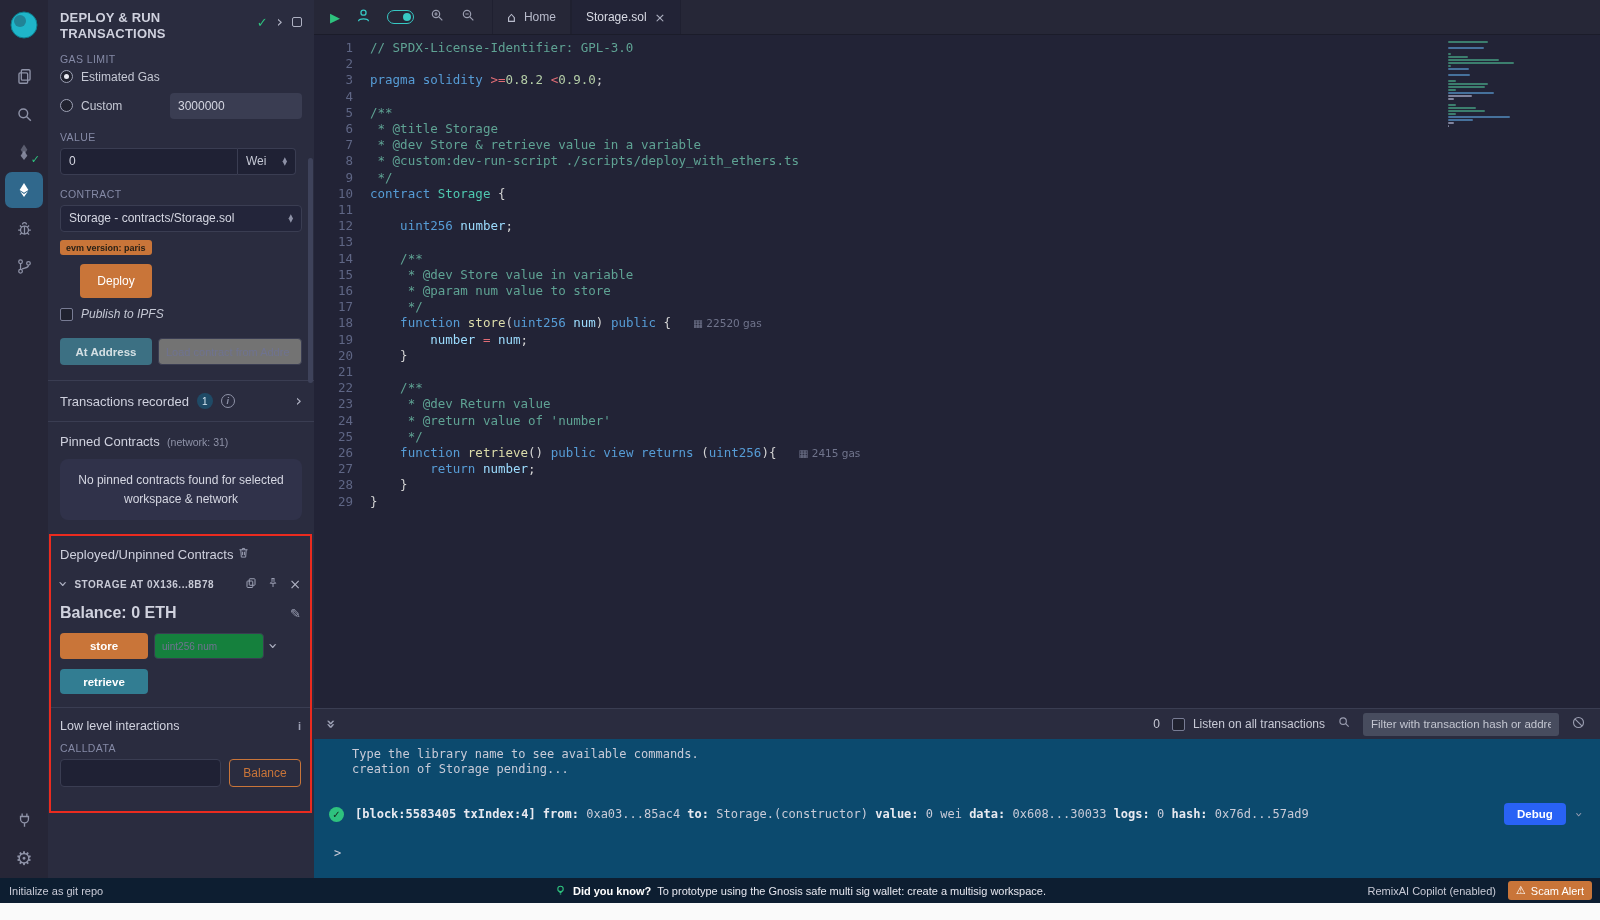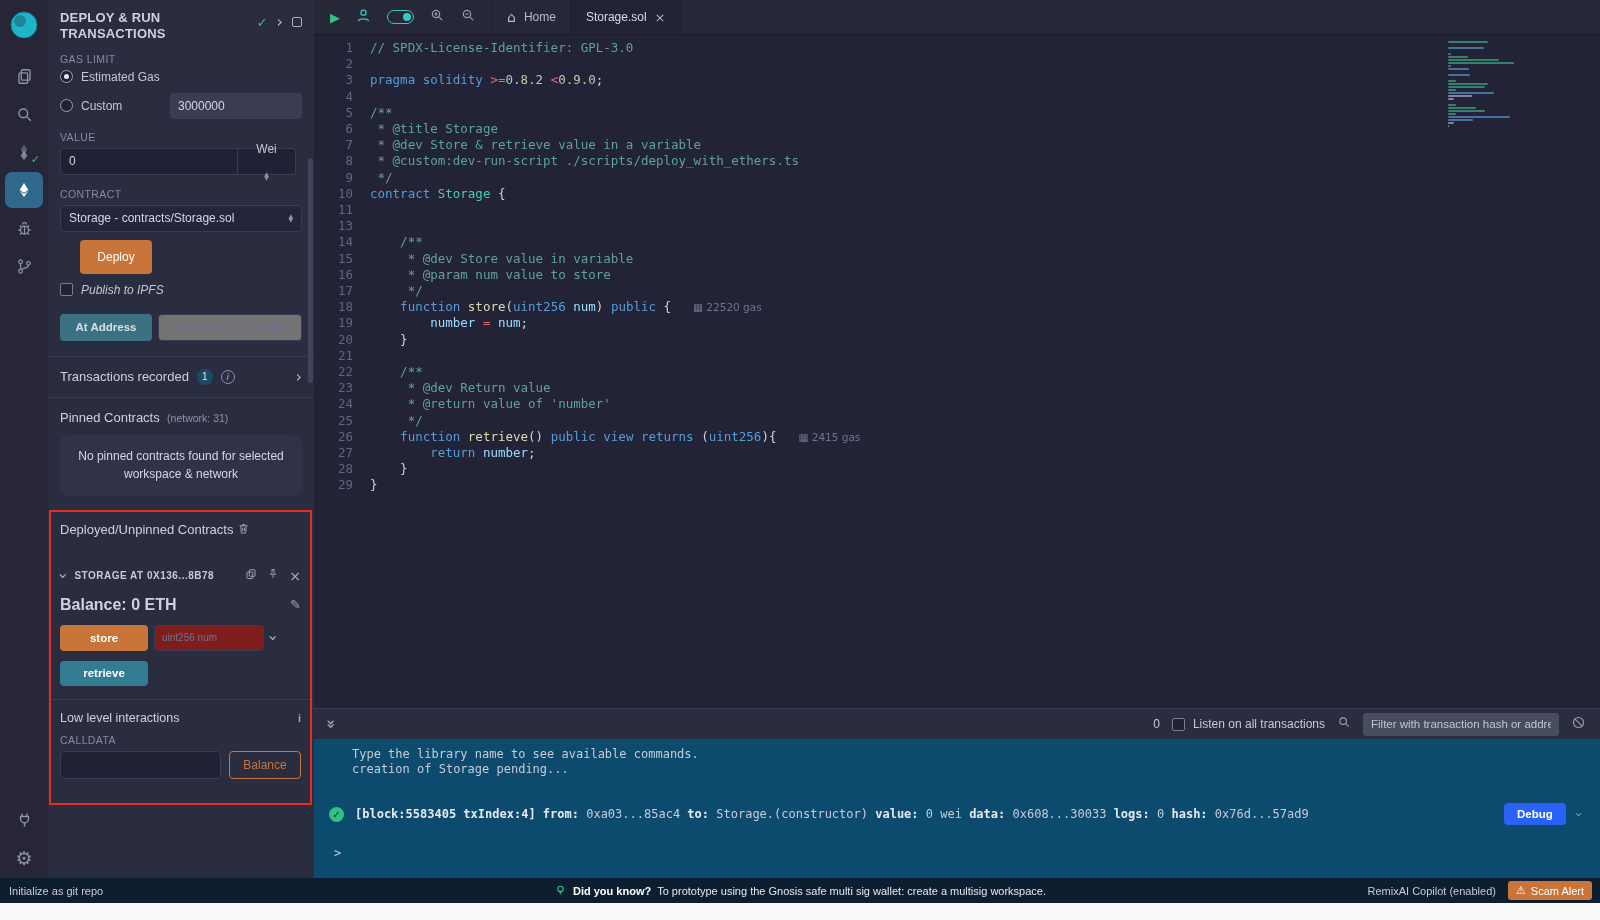--- a/index.html
+++ b/index.html
@@ -33,21 +33,21 @@
   .lbl{font-size:10.5px;color:#858aa6;letter-spacing:.4px;margin-bottom:5px;}
   .row{display:flex;align-items:center;}
   .radio{width:13px;height:13px;border-radius:50%;border:1.5px solid #9da1b5;flex:none;position:relative;background:#20222f;}
   .radio.checked::after{content:"";position:absolute;left:3px;top:3px;width:5px;height:5px;border-radius:50%;background:#e8e9f0;}
   .radio-lbl{margin-left:8px;color:#c5c8d4;font-size:12px;}
   .gas-row1{margin-bottom:9px;}
   .gas-row2{margin-bottom:12px;}
   .inp-custom{margin-left:auto;width:132px;height:26px;background:#3a3d52;border:none;border-radius:4px;color:#d5d7e2;font-size:12px;padding:0 8px;}
   .value-row{margin-bottom:13px;}
   .inp-value{width:178px;height:27px;background:#1f2134;border:1px solid #3a3d52;border-radius:4px 0 0 4px;color:#d5d7e2;font-size:12px;padding:0 8px;}
-  .unit-box{width:58px;height:27px;background:#1f2134;border:1px solid #3a3d52;border-left:none;border-radius:0 4px 4px 0;display:flex;align-items:center;justify-content:center;gap:16px;color:#c5c8d4;font-size:12px;flex-direction:column;}
+  .unit-box{width:58px;height:27px;background:#1f2134;border:1px solid #3a3d52;border-left:none;border-radius:0 4px 4px 0;display:flex;align-items:center;justify-content:center;gap:16px;color:#c5c8d4;font-size:12px;}
   .spinners{display:flex;flex-direction:column;line-height:.62;font-size:6px;color:#8f93a8;}
   .select{width:242px;height:27px;background:#23253a;border:1px solid #3a3d52;border-radius:4px;display:flex;align-items:center;padding:0 8px;color:#d5d7e2;font-size:12px;margin-bottom:8px;}
   .select .spinners{margin-left:auto;}
   .badge-evm{display:inline-block;background:#c97539;color:#2a2116;font-size:9px;font-weight:bold;border-radius:3px;padding:2.5px 6px;margin-bottom:9px;}
   .btn{display:inline-flex;align-items:center;justify-content:center;border-radius:4px;font-size:12px;border:none;}
   .btn-deploy{width:72px;height:34px;background:#c97539;color:#fff;margin-bottom:9px;margin-left:20px;}
   .pub-row{margin-bottom:17px;gap:8px;}
   .cb{width:13px;height:13px;border:1.5px solid #787c94;border-radius:2px;background:#20222f;flex:none;display:inline-block;}
   .cb-lbl{color:#c5c8d4;font-size:12px;font-style:italic;}
   .ataddr-row{margin-bottom:15px;gap:6px;}
@@ -58,33 +58,33 @@
   .txrec-row{margin-bottom:12px;gap:8px;}
   .txrec-lbl{font-size:13px;color:#cfd1de;}
   .badge-count{width:16px;height:16px;border-radius:50%;background:#1f4a66;color:#d5e5f0;font-size:10px;display:inline-flex;align-items:center;justify-content:center;}
   .info-c{width:14px;height:14px;border-radius:50%;border:1px solid #8f93a8;color:#8f93a8;font-size:9px;display:inline-flex;align-items:center;justify-content:center;font-style:italic;font-weight:bold;}
   .txrec-chev{margin-left:auto;}
   .pinned-h{margin-bottom:10px;}
   .pinned-t{font-size:13px;color:#cfd1de;}
   .pinned-n{font-size:10.5px;color:#8f93a8;margin-left:4px;}
   .empty-card{background:#30324a;border-radius:8px;padding:12px 18px;text-align:center;color:#d5d7e2;font-size:12px;line-height:1.55;margin-bottom:14px;}
   .red-wrap{margin:4px -10px 0 -11px;border:2px solid #ea2b1f;padding:10px 9px 24px 9px;}
-  .dep-h{gap:4px;margin-bottom:30px;align-items:center;}
+  .dep-h{gap:4px;margin-bottom:14px;align-items:center;}
   .dep-t{font-size:13px;color:#cfd1de;}
   .trash{color:#9da1b5;}
   .inst-h{gap:8px;margin-bottom:12px;color:#9da1b5;}
   .inst-name{font-size:10px;color:#c8cad6;letter-spacing:.5px;font-weight:bold;}
   .inst-icons{margin-left:auto;display:flex;align-items:center;gap:10px;color:#9da1b5;}
   .x-icon{font-size:14px;color:#aeb1c2;line-height:1;}
   .bal-row{margin-bottom:11px;}
   .bal{font-size:16px;font-weight:bold;color:#d0d2de;}
   .pencil{margin-left:auto;color:#9da1b5;font-size:13px;}
   .store-row{gap:6px;margin-bottom:10px;}
   .btn-store{width:88px;height:26px;background:#c97539;color:#fff;font-weight:bold;font-size:11.5px;}
-  .inp-store{width:110px;height:26px;background:#7f1d1d;border:1px solid #3a3d52;border-radius:4px;font-size:10px;color:#d5d7e2;padding:0 7px;}
+  .inp-store{width:110px;height:26px;background:#15803d;border:1px solid #3a3d52;border-radius:4px;font-size:10px;color:#d5d7e2;padding:0 7px;}
   .inp-store::placeholder{color:#6f7390;}
   .btn-retrieve{width:88px;height:25px;background:#327d92;color:#fff;font-weight:bold;font-size:11.5px;margin-bottom:13px;}
   .divider2{border-top:1px solid #3a3d52;margin:0 -9px 11px -9px;}
   .lowlvl-row{margin-bottom:9px;}
   .lowlvl{font-size:12.5px;color:#d0d2de;}
   .ii{margin-left:auto;color:#9da1b5;font-size:11px;font-weight:bold;}
   .calldata-lbl{margin-bottom:5px;}
   .calldata-row{gap:8px;}
   .inp-call{flex:1;height:28px;background:#1f2134;border:1px solid #3a3d52;border-radius:4px;color:#d5d7e2;padding:0 8px;min-width:0;}
   .btn-transact{width:72px;height:28px;background:transparent;border:1px solid #c97539;color:#c97539;font-size:12px;}
@@ -241,20 +241,21 @@
     </div>
 
     <div class="lbl" data-interactable="false">CONTRACT</div>
     <div class="select" data-interactable="true">
       <span data-interactable="false">Storage - contracts/Storage.sol</span>
       <span class="spinners glyph">
           <span data-interactable="false">▲</span>
           <span data-interactable="false">▼</span>
         </span>
     </div>
+    <div><span class="badge-evm" data-interactable="false">evm version: paris</span></div>
     <div><button class="btn btn-deploy" data-interactable="true">Deploy</button></div>
     <div class="row pub-row">
       <span class="cb" data-interactable="true"></span>
       <span class="cb-lbl" data-interactable="false">Publish to IPFS</span>
     </div>
     <div class="row ataddr-row">
       <button class="btn btn-ataddr" data-interactable="true">At Address</button>
       <input class="inp-ataddr" data-interactable="true" placeholder="Load contract from Addre" style="">
     </div>
 
@@ -361,20 +362,21 @@
           <div class="code-line" data-interactable="false"><span class="ln">2</span><span></span></div>
           <div class="code-line" data-interactable="false"><span class="ln">3</span><span><span class="tk-k">pragma solidity </span><span class="tk-o">&gt;=</span><span class="tk-num">0.8.2 </span><span class="tk-o">&lt;</span><span class="tk-num">0.9.0</span><span class="tk-p">;</span></span></div>
           <div class="code-line" data-interactable="false"><span class="ln">4</span><span></span></div>
           <div class="code-line" data-interactable="false"><span class="ln">5</span><span><span class="tk-c">/**</span></span></div>
           <div class="code-line" data-interactable="false"><span class="ln">6</span><span><span class="tk-c"> * @title Storage</span></span></div>
           <div class="code-line" data-interactable="false"><span class="ln">7</span><span><span class="tk-c"> * @dev Store &amp; retrieve value in a variable</span></span></div>
           <div class="code-line" data-interactable="false"><span class="ln">8</span><span><span class="tk-c"> * @custom:dev-run-script ./scripts/deploy_with_ethers.ts</span></span></div>
           <div class="code-line" data-interactable="false"><span class="ln">9</span><span><span class="tk-c"> */</span></span></div>
           <div class="code-line" data-interactable="false"><span class="ln">10</span><span><span class="tk-k">contract </span><span class="tk-t">Storage </span><span class="tk-p">{</span></span></div>
           <div class="code-line" data-interactable="false"><span class="ln">11</span><span></span></div>
+          <div class="code-line" data-interactable="false"><span class="ln">12</span><span><span class="tk-p">    </span><span class="tk-k">uint256 </span><span class="tk-v">number</span><span class="tk-p">;</span></span></div>
           <div class="code-line" data-interactable="false"><span class="ln">13</span><span></span></div>
           <div class="code-line" data-interactable="false"><span class="ln">14</span><span><span class="tk-c">    /**</span></span></div>
           <div class="code-line" data-interactable="false"><span class="ln">15</span><span><span class="tk-c">     * @dev Store value in variable</span></span></div>
           <div class="code-line" data-interactable="false"><span class="ln">16</span><span><span class="tk-c">     * @param num value to store</span></span></div>
           <div class="code-line" data-interactable="false"><span class="ln">17</span><span><span class="tk-c">     */</span></span></div>
           <div class="code-line" data-interactable="false"><span class="ln">18</span><span><span class="tk-k">    function </span><span class="tk-f">store</span><span class="tk-p">(</span><span class="tk-k">uint256 </span><span class="tk-v">num</span><span class="tk-p">) </span><span class="tk-k">public </span><span class="tk-p">{</span><span class="gas-hint glyph" data-interactable="false">▦ 22520 gas</span></span></div>
           <div class="code-line" data-interactable="false"><span class="ln">19</span><span><span class="tk-p">        </span><span class="tk-v">number</span><span class="tk-o"> = </span><span class="tk-v">num</span><span class="tk-p">;</span></span></div>
           <div class="code-line" data-interactable="false"><span class="ln">20</span><span><span class="tk-p">    }</span></span></div>
           <div class="code-line" data-interactable="false"><span class="ln">21</span><span></span></div>
           <div class="code-line" data-interactable="false"><span class="ln">22</span><span><span class="tk-c">    /**</span></span></div>

